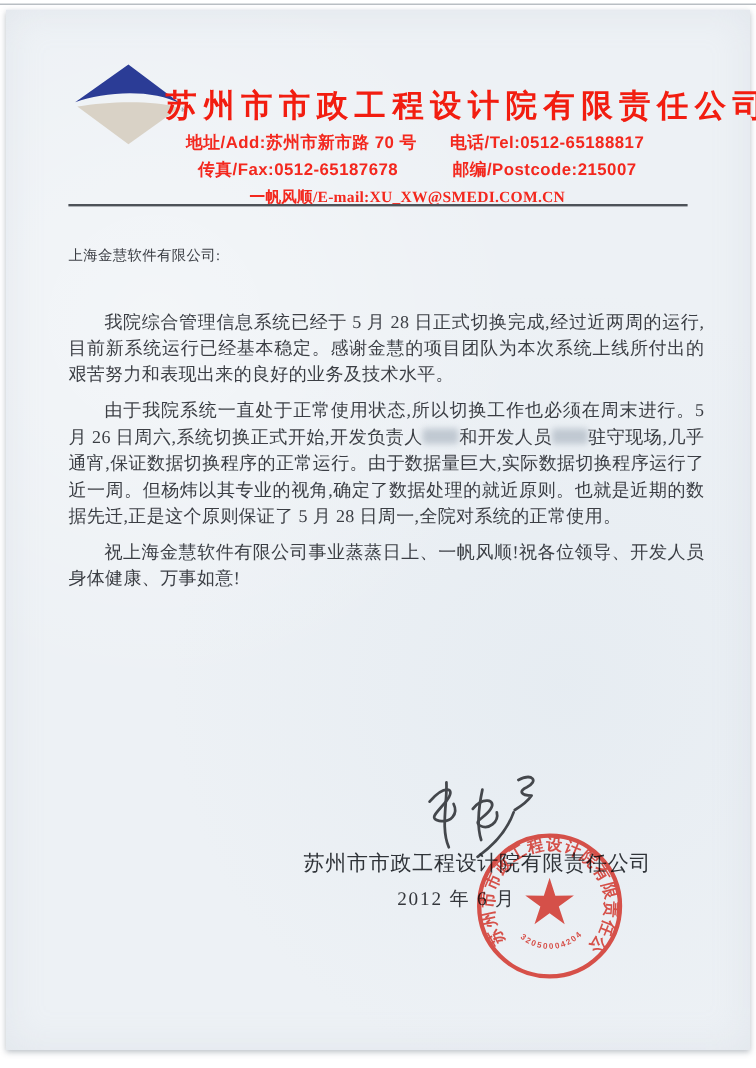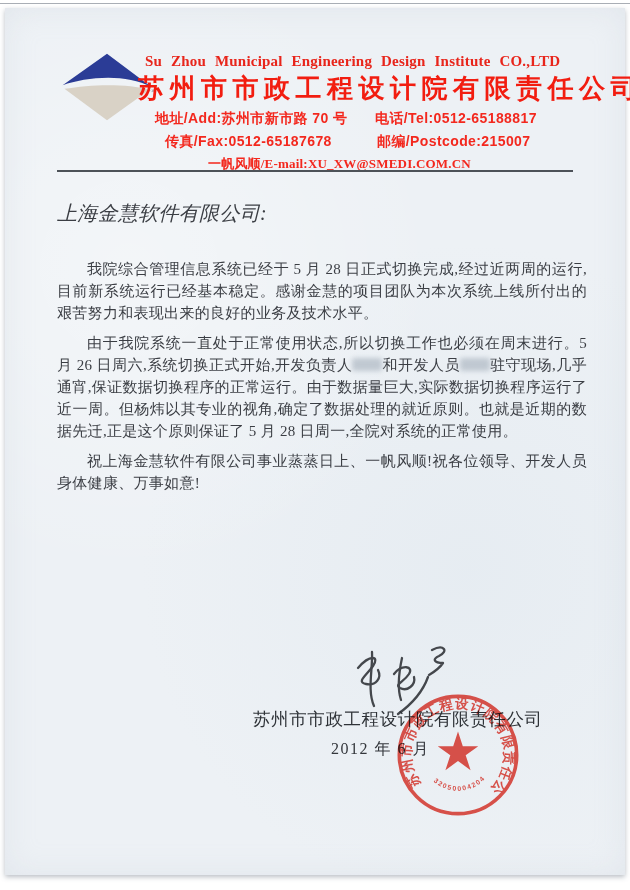--- a/index.html
+++ b/index.html
@@ -40,21 +40,21 @@
   .c-post{position:absolute;left:372px;top:125px;white-space:nowrap;}
   .c-mail{position:absolute;left:203px;top:147px;white-space:nowrap;
     font-family:"Liberation Serif","DejaVu Serif",serif;font-size:13px;letter-spacing:.2px;}
   .head-rule{position:absolute;left:52px;top:162px;width:516px;height:2px;background:#4d5258;}
   
   .letter-body{
     position:absolute;left:52px;top:194px;width:530px;
     font-size:15px;line-height:22px;color:#3b3e44;letter-spacing:.3px;
     text-align:justify;
   }
-  .salutation{font-size:20px;margin:0 0 34px 0;font-style:italic;}
+  .salutation{font-size:12px;margin:0 0 34px 0;}
   .para{margin:0 0 8px 0;text-indent:2em;}
   .para.p4{margin-top:16px;}
   .redacted{
     display:inline-block;width:30px;height:13px;border-radius:2px;
     background:#aeb8c3;filter:blur(2.5px);opacity:.7;vertical-align:-1px;
   }
   
   .signature{position:absolute;left:323px;top:636px;width:145px;height:78px;}
   .sign-company{
     position:absolute;left:248px;top:699px;
@@ -76,21 +76,20 @@
 <div class="scan-top-line"></div>
 
 <div class="paper">
 
   <svg class="logo" viewBox="0 0 100 80">
     <path d="M2,38 L50,4 L98,40 C70,25 28,29 2,38 Z" fill="#2b3c96"></path>
     <path d="M4,42 C32,37 72,36 96,43 L50,76 Z" fill="#d9d2c6"></path>
     <text x="97" y="47" font-size="7" fill="#6b7280">®</text>
   </svg>
 
-  <div class="company-en">Su Zhou Municipal Engineering Design Institute CO.,LTD</div>
   <div class="company-zh">苏州市市政工程设计院有限责任公司</div>
 
   <div class="contact">
     <span class="c-addr">地址/Add:苏州市新市路 70 号</span>
     <span class="c-tel">电话/Tel:0512-65188817</span>
     <span class="c-fax">传真/Fax:0512-65187678</span>
     <span class="c-post">邮编/Postcode:215007</span>
     <span class="c-mail">一帆风顺/E-mail:XU_XW@SMEDI.COM.CN</span>
   </div>
 

